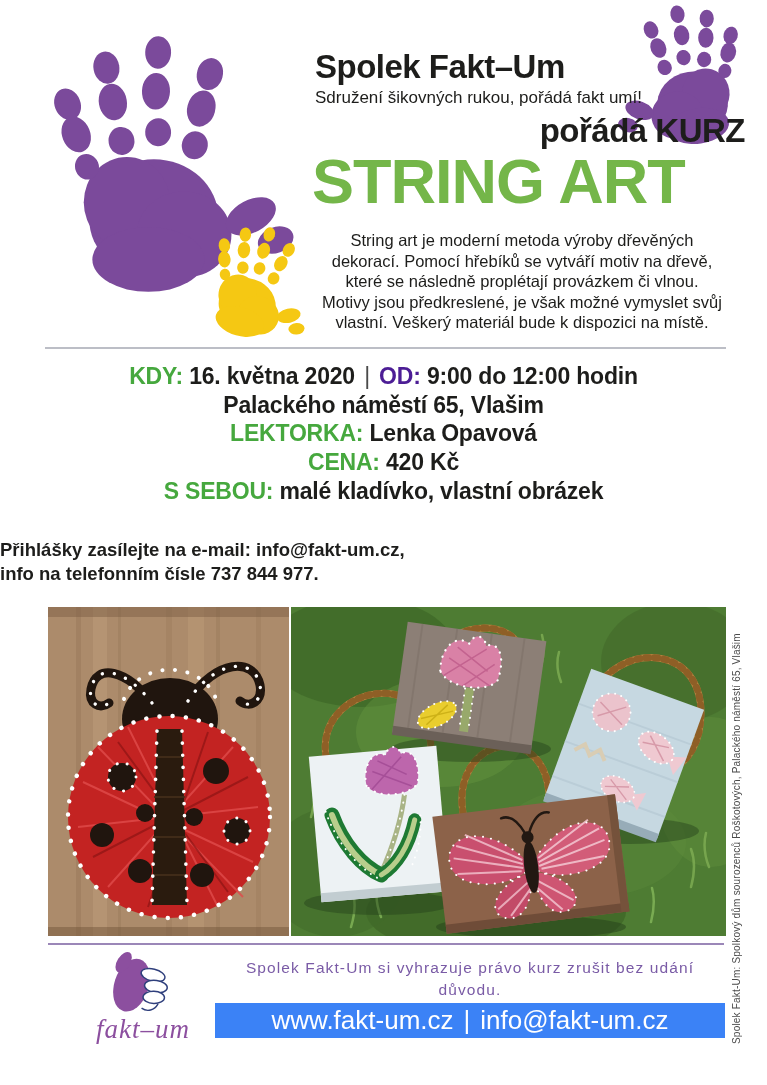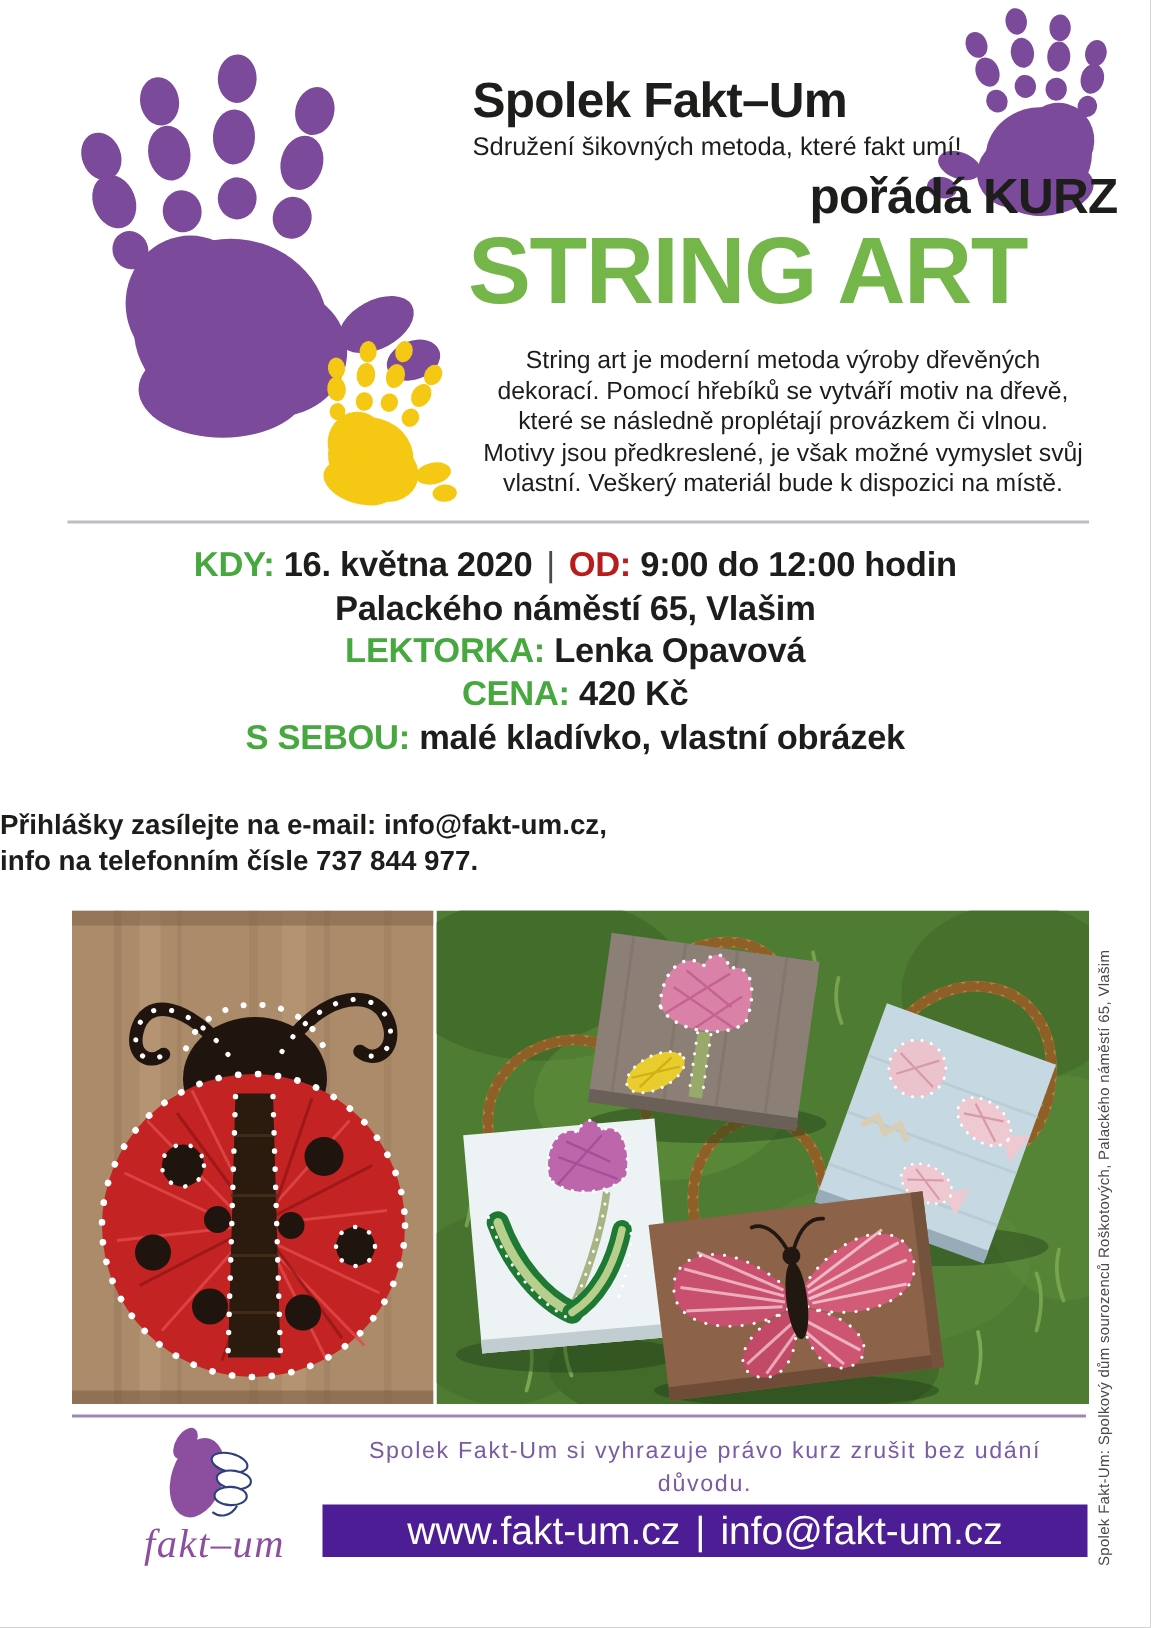--- a/index.html
+++ b/index.html
@@ -91,38 +91,38 @@
     </svg>
   <svg class="hand-small" viewBox="0 0 230 250">
       <use href="#hand"></use>
     </svg>
   <svg class="hand-tr" viewBox="0 0 230 250">
       <use href="#hand"></use>
     </svg>
 
   <div class="head-block">
     <div class="org-name">Spolek Fakt–Um</div>
-    <div class="tagline">Sdružení šikovných metoda, které fakt umí!</div>
+    <div class="tagline">Sdružení šikovných rukou, pořádá fakt umí!</div>
     <div class="organizes">pořádá KURZ</div>
   </div>
   <div class="course-title" style="color:#74B649">STRING ART</div>
   <div class="desc">String art je moderní metoda výroby dřevěných
 dekorací. Pomocí hřebíků se vytváří motiv na dřevě,
 které se následně proplétají provázkem či vlnou.
 Motivy jsou předkreslené, je však možné vymyslet svůj
 vlastní. Veškerý materiál bude k dispozici na místě.</div>
 
   <div class="divider"></div>
 
   <div class="details">
     <div>
       <span class="gl" style="color:#46A83E">KDY:</span>
       <span>16. května 2020</span>
       <span class="sep">|</span>
-      <span class="gl" style="color:#b91c1c">OD:</span>
+      <span class="gl" style="color:#4c1d95">OD:</span>
       <span>9:00 do 12:00 hodin</span>
     </div>
     <div>
       <span>Palackého náměstí 65, Vlašim</span>
     </div>
     <div>
       <span class="gl" style="color:#46A83E">LEKTORKA:</span>
       <span>Lenka Opavová</span>
     </div>
     <div>
@@ -298,21 +298,21 @@
       <path d="M58,80 C66,86 76,83 81,74" fill="none" stroke="#2F3F7C" stroke-width="2"></path>
     </svg>
     <div class="logo-text" style="color:#8C4F9F">fakt–um</div>
   </div>
 
   <div class="notice" style="color:#7A5BA6">
     <div class="notice-1">Spolek Fakt-Um si vyhrazuje právo kurz zrušit bez udání důvodu.</div>
     <div class="notice-2">Informace o zrušení kurzu bude zaslána přihlášeným zájemcům e-mailem.</div>
   </div>
 
-  <div class="site-bar" style="background:#4c1d95">
+  <div class="site-bar" style="background:#3b82f6">
     <span>www.fakt-um.cz</span>
     <span class="bar-sep">|</span>
     <span>info@fakt-um.cz</span>
   </div>
 
   <div class="side-caption">Spolek Fakt-Um: Spolkový dům sourozenců Roškotových, Palackého náměstí 65, Vlašim</div>
 
 </div>
 
 </body></html>

